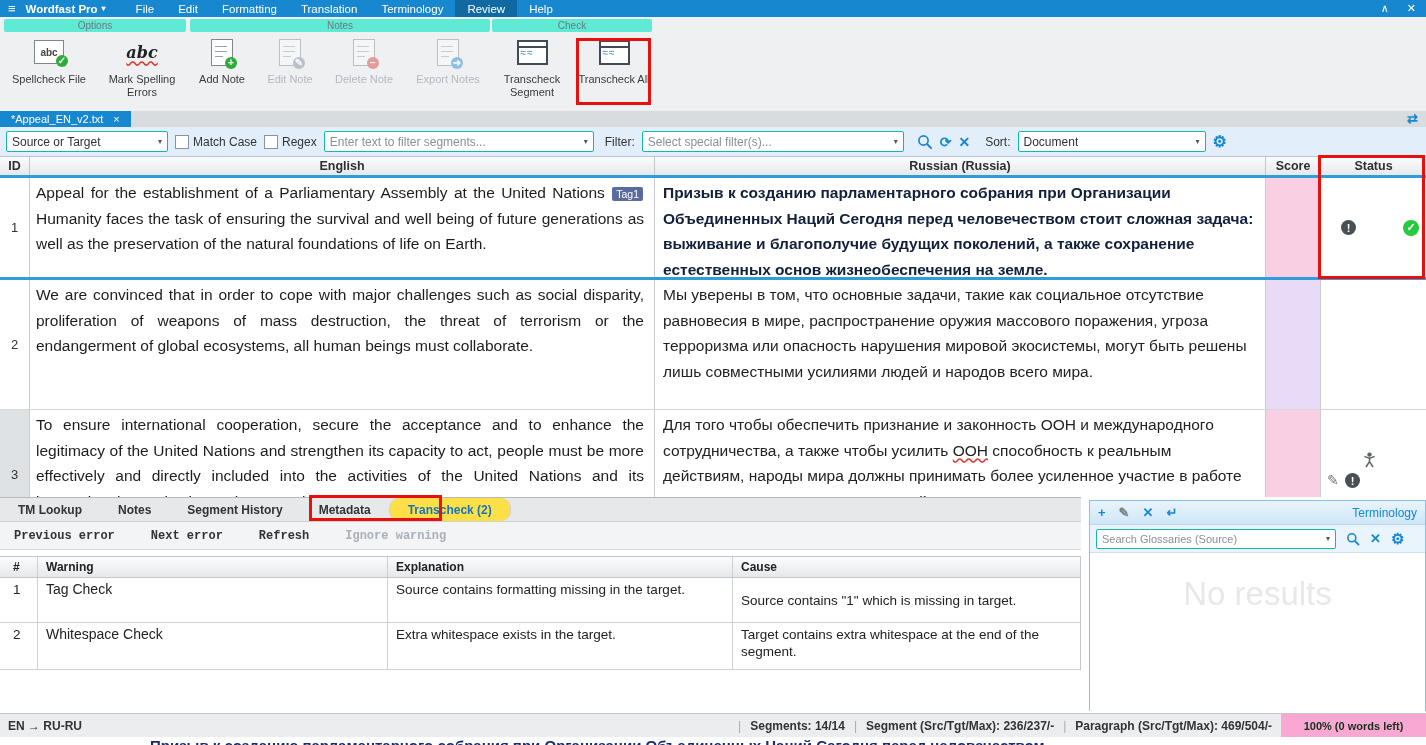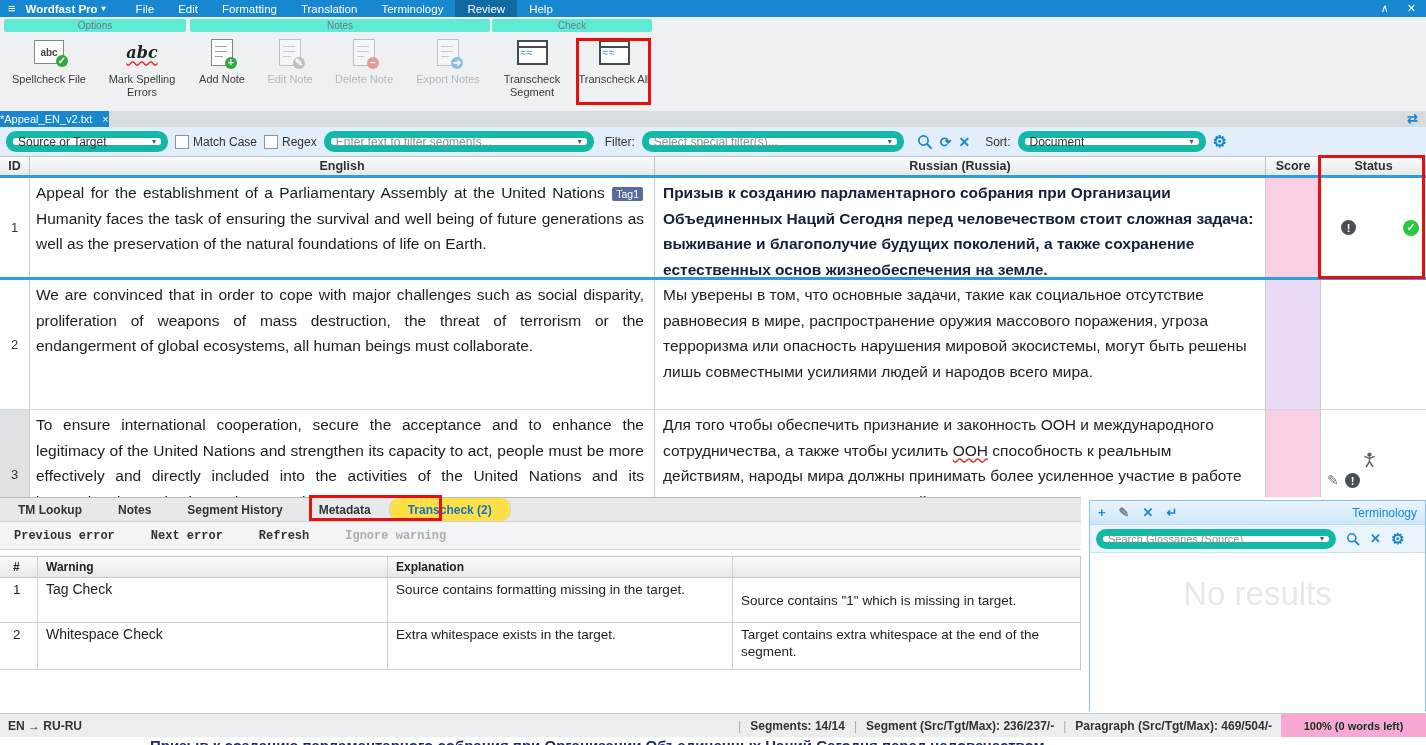--- a/index.html
+++ b/index.html
@@ -36,27 +36,27 @@
   .badge.blue{background:#1787cf;}
   .abc-ic{position:relative;width:28px;height:22px;background:#fff;border:1px solid #7d8791;font-size:10px;font-weight:bold;color:#444;display:flex;align-items:center;justify-content:center;}
   .abc-plain{font-family:"DejaVu Serif",serif;font-style:italic;font-weight:bold;font-size:16px;color:#222;
     text-decoration:underline;text-decoration-style:wavy;text-decoration-color:#e03a2f;text-underline-offset:3px;}
   .tgrid-ic{position:relative;width:27px;height:21px;background:#fff;border:2px solid #414b56;}
   .tgrid-ic::before{content:"";position:absolute;left:0;right:0;top:4px;border-top:2px solid #414b56;}
   .tgrid-ic::after{content:"≈≈";position:absolute;left:2px;top:4px;font-size:10px;color:#2a7fc0;letter-spacing:1px;}
 
   
   .tabbar{position:absolute;left:0;top:111px;width:100%;height:16px;background:#d9dcdf;}
-  .doctab{position:absolute;left:0;top:0;height:16px;background:#1787cf;color:#fff;font-size:11px;display:flex;align-items:center;padding:0 0;gap:10px;cursor:pointer;}
+  .doctab{position:absolute;left:0;top:0;height:16px;background:#1787cf;color:#fff;font-size:11px;display:flex;align-items:center;padding:0 11px;gap:10px;cursor:pointer;}
   .doctab .close{font-size:11px;}
   .sync{position:absolute;right:8px;top:0;color:#1787cf;font-size:13px;font-weight:bold;cursor:pointer;}
 
   
   .filterbar{position:absolute;left:0;top:127px;width:100%;height:30px;background:#e2eefa;border-bottom:1px solid #b9c6d2;display:flex;align-items:center;gap:7px;padding:0 6px;font-size:12px;color:#333;box-sizing:border-box;}
-  .combo{background:#fff;border:7px solid #14b8a6;border-radius:10px;height:21px;display:flex;align-items:center;justify-content:space-between;padding:0 5px;box-sizing:border-box;cursor:pointer;}
+  .combo{background:#fff;border:1px solid #14b8a6;border-radius:2px;height:21px;display:flex;align-items:center;justify-content:space-between;padding:0 5px;box-sizing:border-box;cursor:pointer;}
   .combo .val{color:#333;white-space:nowrap;overflow:hidden;}
   .combo .ph{color:#8a9096;white-space:nowrap;overflow:hidden;}
   .combo .caret{color:#555;font-size:8px;margin-left:6px;}
   .chk{display:flex;align-items:center;gap:4px;cursor:pointer;}
   .chk .box{width:12px;height:12px;background:#fff;border:1px solid #8a949c;}
   .fb-ic{color:#1787cf;font-weight:bold;font-size:14px;cursor:pointer;display:flex;align-items:center;}
   .lbl{white-space:nowrap;}
 
   
   .gridheader{position:absolute;left:0;top:157px;width:1426px;height:18px;background:linear-gradient(#fbfcfd,#e6e8ea);border-bottom:1px solid #b8bcc0;font-size:12.5px;font-weight:bold;color:#2f2f2f;}
@@ -324,20 +324,21 @@
       <span class="tbbtn">Previous error</span>
       <span class="tbbtn">Next error</span>
       <span class="tbbtn">Refresh</span>
       <span class="tbbtn disabled">Ignore warning</span>
     </div>
     <div class="btable">
       <div class="bt-head">
         <span class="bt-c bt-num">#</span>
         <span class="bt-c bt-warn">Warning</span>
         <span class="bt-c bt-expl">Explanation</span>
+        <span class="bt-c bt-cause">Cause</span>
       </div>
       <div class="bt-row" style="min-height:44px;">
         <span class="bt-c bt-num">1</span>
         <span class="bt-c bt-warn" style="font-size:14px;">Tag Check</span>
         <span class="bt-c bt-expl">Source contains formatting missing in the target.</span>
         <span class="bt-c bt-cause" style="display:flex;align-items:center;">Source contains "1" which is missing in target.</span>
       </div>
       <div class="bt-row" style="min-height:46px;">
         <span class="bt-c bt-num">2</span>
         <span class="bt-c bt-warn" style="font-size:14px;">Whitespace Check</span>

